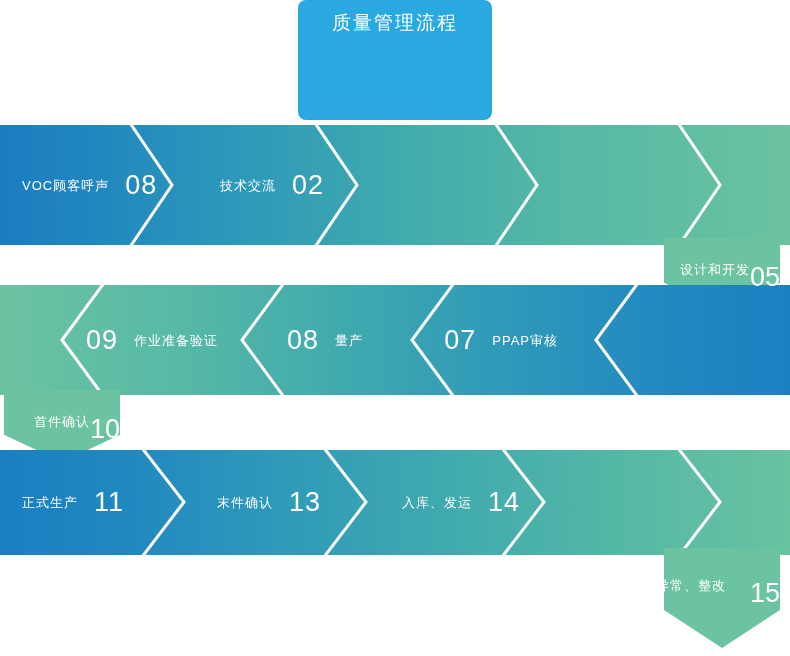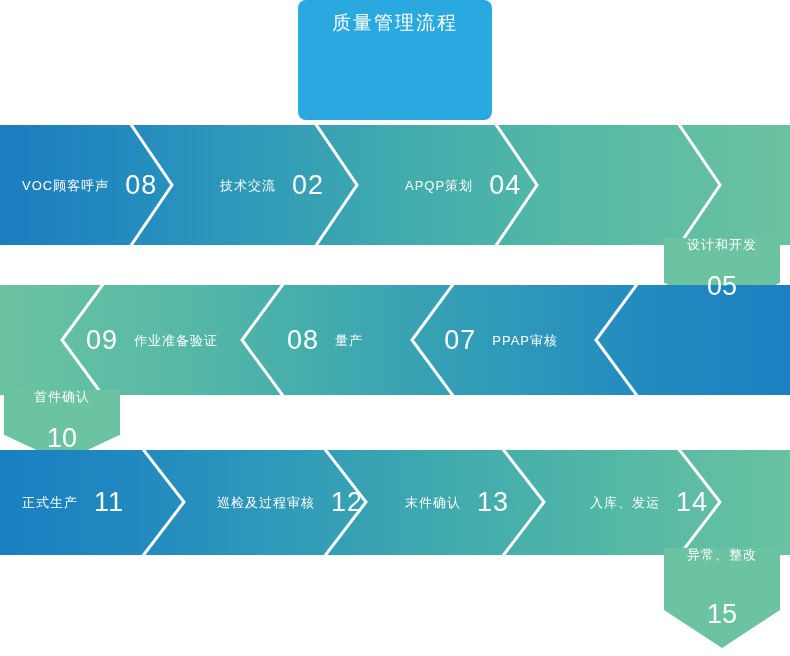--- a/index.html
+++ b/index.html
@@ -90,21 +90,21 @@
     box-sizing:border-box;
   }
   .conn .k-label{
     font-size:13px;letter-spacing:1px;line-height:1;white-space:nowrap;
   }
   .conn .k-num{
     font-size:27px;line-height:1;margin-top:16px;white-space:nowrap;
   }
   .conn-inner{
     position:absolute;inset:0;
-    display:flex;flex-direction:column;align-items:center;justify-content:space-between;
+    display:flex;align-items:center;justify-content:flex-end;
   }
 
   #conn05{left:664px;top:238px;height:72px;}
   #conn05 .shape{position:absolute;inset:0;background:#6cc3a1;
      clip-path:polygon(0 0,100% 0,100% 62%,50% 100%,0 62%);}
   #conn05 .conn-inner{padding-bottom:10px;}
 
   #conn10{left:4px;top:390px;height:72px;}
   #conn10 .shape{position:absolute;inset:0;background:#6cc3a1;
      clip-path:polygon(0 0,100% 0,100% 62%,50% 100%,0 62%);}
@@ -128,24 +128,20 @@
   <div class="row-bg"></div>
   <div class="cells">
 
     <div class="cell cell-ltr" style="width:198px">
       <span class="c-label">VOC顾客呼声</span>
       <span class="c-num">08</span>
     </div>
     <div class="cell cell-ltr" style="width:185px">
       <span class="c-label">技术交流</span>
       <span class="c-num">02</span>
-    </div>
-    <div class="cell cell-ltr" style="width:222px">
-      <span class="c-label">APQP策划</span>
-      <span class="c-num">04</span>
     </div>
   </div>
 
   <div class="chev" style="left:128px">
     <svg viewBox="0 0 46 120" preserveAspectRatio="none">
         <polyline points="2,-2 44,60 2,122" fill="none" stroke="#ffffff" stroke-width="3" vector-effect="non-scaling-stroke"></polyline>
       </svg>
   </div>
   <div class="chev" style="left:313px">
     <svg viewBox="0 0 46 120" preserveAspectRatio="none">
@@ -221,24 +217,20 @@
 </div>
 
 <div class="row" id="row3">
   <div class="row-bg"></div>
   <div class="cells">
 
     <div class="cell cell-ltr" style="width:195px">
       <span class="c-label">正式生产</span>
       <span class="c-num">11</span>
     </div>
-    <div class="cell cell-ltr" style="width:188px">
-      <span class="c-label">巡检及过程审核</span>
-      <span class="c-num">12</span>
-    </div>
     <div class="cell cell-ltr" style="width:185px">
       <span class="c-label">末件确认</span>
       <span class="c-num">13</span>
     </div>
     <div class="cell cell-ltr" style="width:222px">
       <span class="c-label">入库、发运</span>
       <span class="c-num">14</span>
     </div>
   </div>
 

